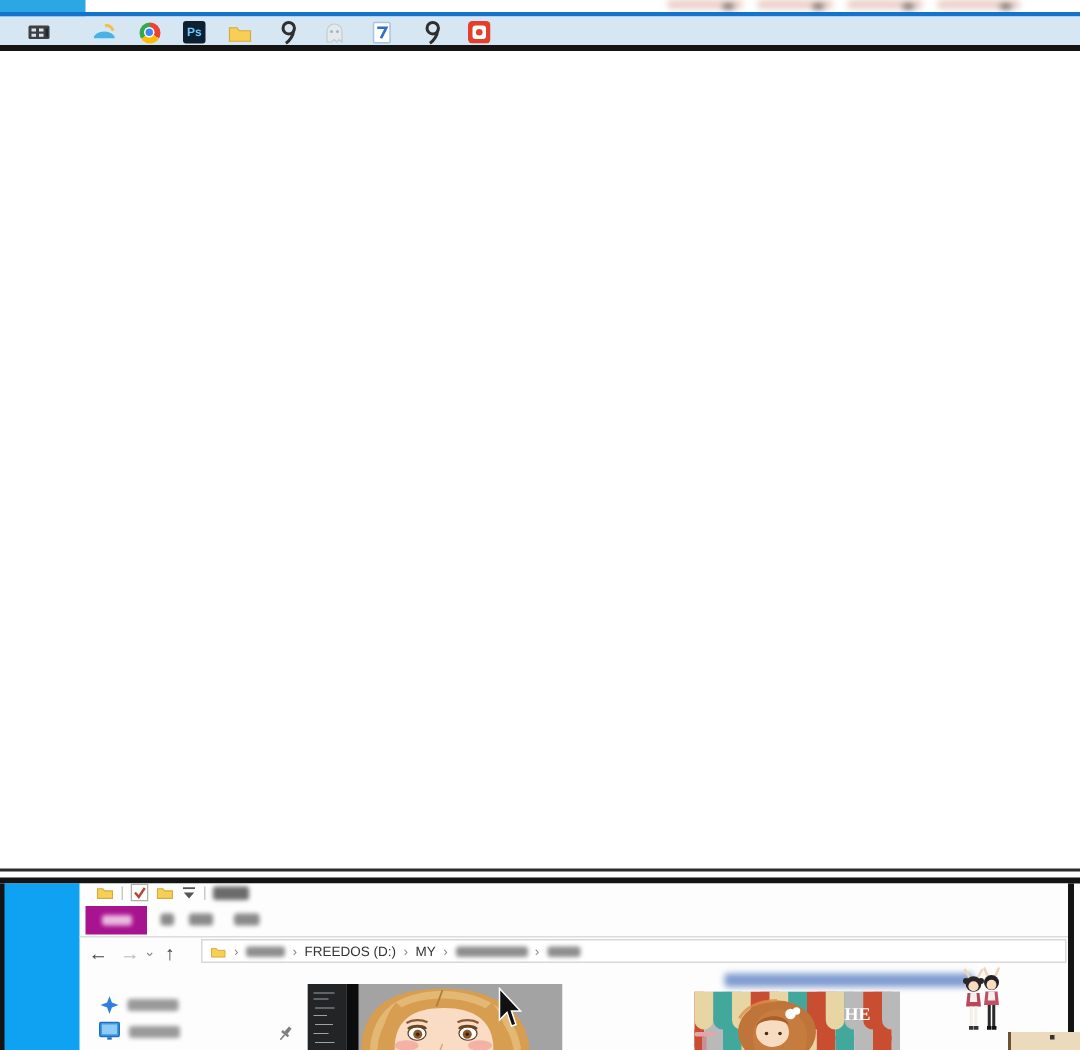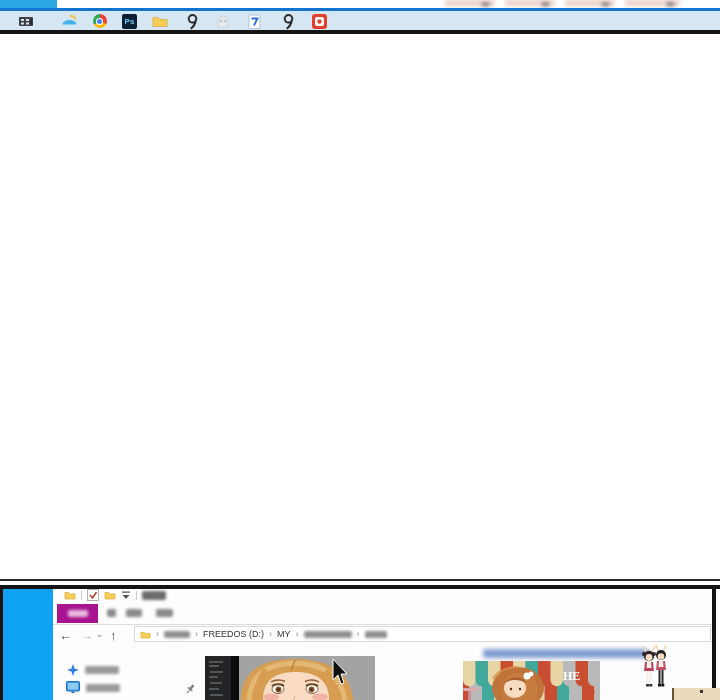--- a/index.html
+++ b/index.html
@@ -7,21 +7,21 @@
           font-family:"Liberation Sans",sans-serif;}
   .abs{position:absolute;}
   .blur{filter:blur(2px);}
   .blur1{filter:blur(1.5px);}
   
   .blob{top:0;height:6px;background:#eacfc6;border-radius:2px;}
   .blob .dash{position:absolute;right:6px;bottom:0;width:7px;height:3px;background:#4a3f3a;}
   .topleft-block{left:0;top:0;width:57px;height:11px;background:#2ba8e4;}
   .top-blue-line{left:0;top:8px;width:720px;height:3px;background:#1474cd;}
   .taskbar{left:0;top:11px;width:720px;height:19px;background:#d6e6f3;}
-  .tb-icon{position:absolute;top:3px;width:17px;height:15px;display:flex;justify-content:center;}
+  .tb-icon{position:absolute;top:3px;width:17px;height:15px;display:flex;align-items:center;justify-content:center;}
   .ps-box{width:15px;height:15px;background:#0c2033;border-radius:2px;color:#6fc9ff;
           font-size:8px;font-weight:bold;display:flex;align-items:center;justify-content:center;}
   .chrome{width:14px;height:14px;border-radius:50%;
           background:conic-gradient(#ea4335 0 33%,#fbbc05 0 66%,#34a853 0 100%);
           display:flex;align-items:center;justify-content:center;}
   .chrome .w{width:7px;height:7px;border-radius:50%;background:#fff;display:flex;align-items:center;justify-content:center;}
   .chrome .b{width:5px;height:5px;border-radius:50%;background:#4285f4;}
   .black-line{left:0;top:30px;width:720px;height:4px;background:#141414;}
   
   .panel-thin-line{left:0;top:579px;width:720px;height:2px;background:#2a2a2a;}

